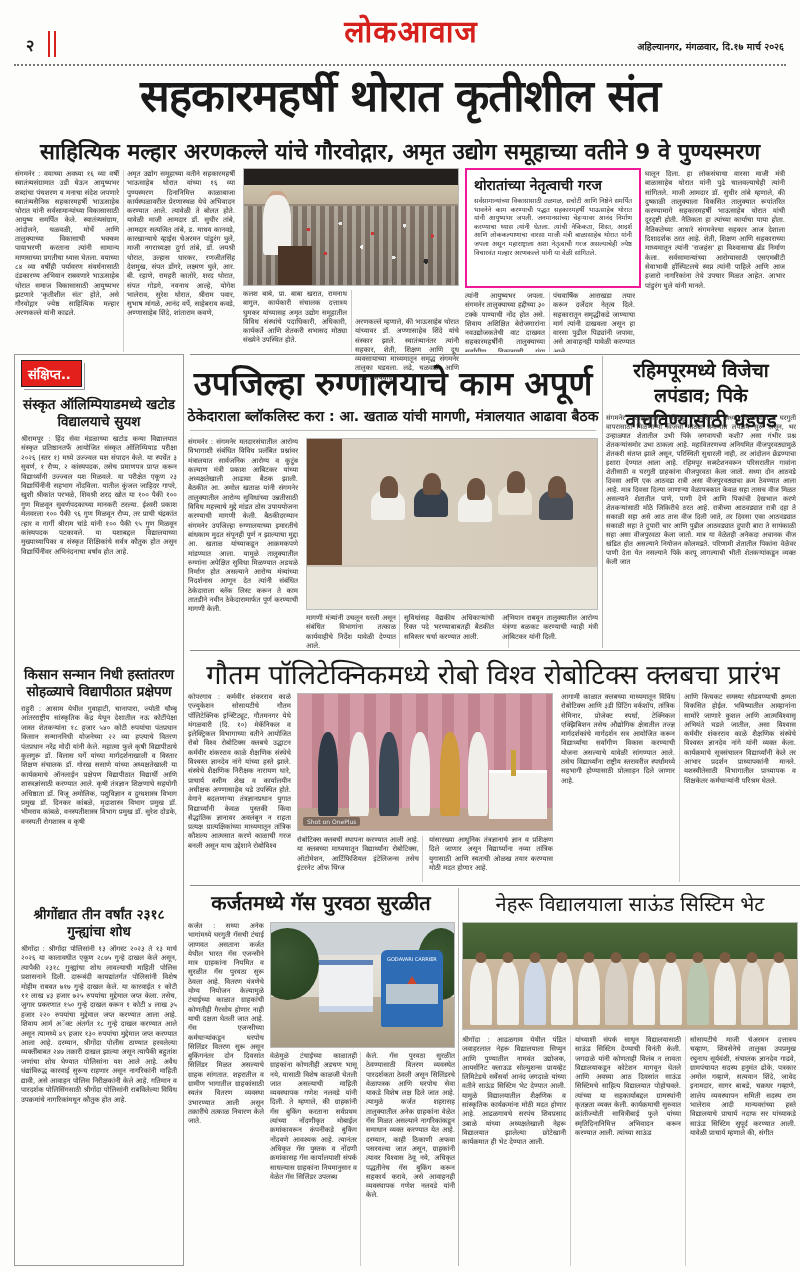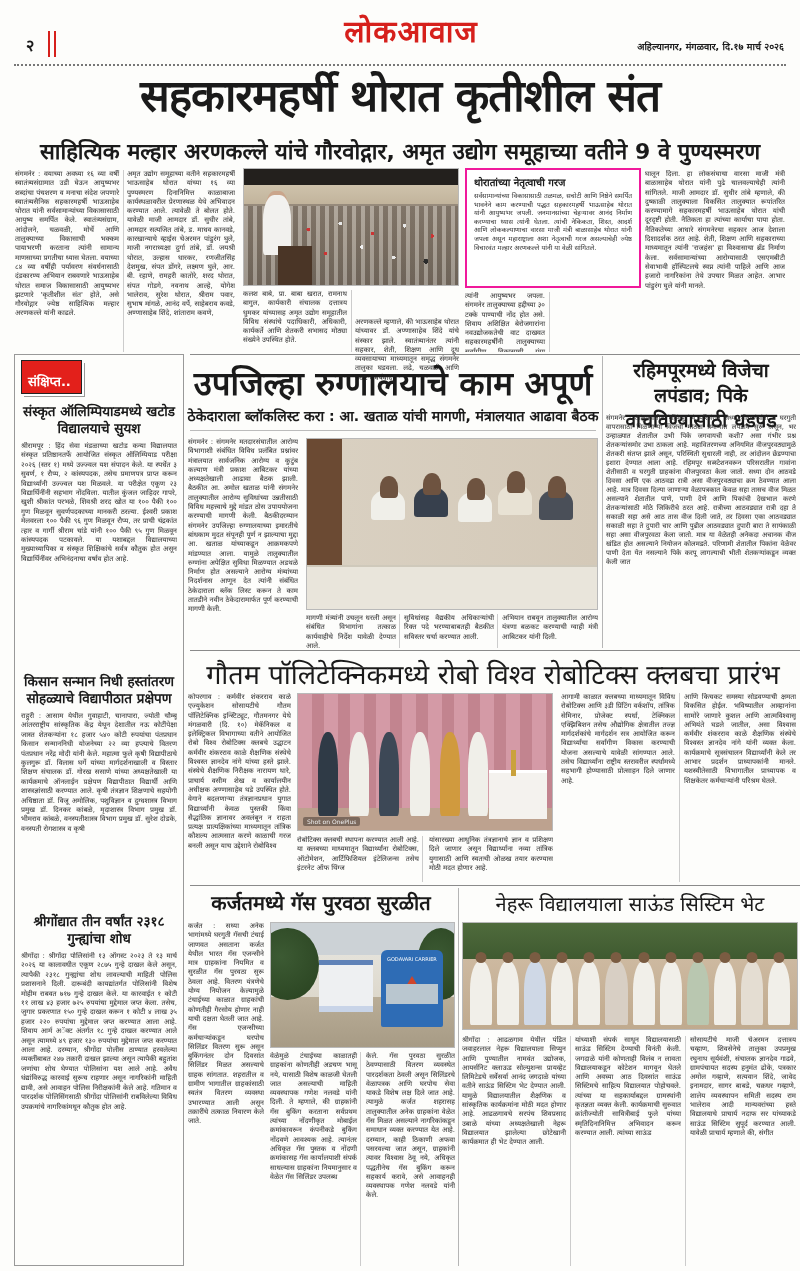--- a/index.html
+++ b/index.html
@@ -17,28 +17,28 @@
   .dateline{font-size:9.5px;font-weight:bold;text-align:right;}
   .dotted{position:absolute;left:14px;right:14px;top:64px;border-top:2px dotted #777;}
   
   .h-lead{width:100%;text-align:center;font-size:44px;line-height:58px;font-weight:800;
           font-family:"DejaVu Serif","Liberation Serif",serif;letter-spacing:-1px;}
   .h-sub{width:100%;text-align:center;font-size:22px;font-weight:600;}
   .h2{font-family:"DejaVu Serif","Liberation Serif",serif;font-weight:800;text-align:center;}
   .h2-sub{font-weight:bold;text-align:center;}
   
   .pinkbox{border:2px solid #f0199b;padding:5px 7px;background:#fff;}
-  .pinkbox .bt{font-size:10px;font-weight:800;margin-bottom:3px;
+  .pinkbox .bt{font-size:14px;font-weight:800;margin-bottom:3px;
                font-family:"DejaVu Serif","Liberation Serif",serif;}
   .pinkbox .bb{font-size:6.6px;line-height:8.6px;text-align:justify;color:#2a2a2a;}
   
   .sidebar{left:14px;top:354px;width:170px;height:912px;border:1px solid #999;box-sizing:border-box;
            padding:5px 6px;overflow:hidden;}
   .briefs-hd{display:inline-block;background:#e3201b;color:#fff;font-size:13px;font-weight:bold;
-             padding:11px 10px 3px 6px;border:1px solid #222;box-shadow:2px 2px 0 #fff,3px 3px 0 #999;}
+             padding:4px 10px 3px 6px;border:1px solid #222;box-shadow:2px 2px 0 #fff,3px 3px 0 #999;}
   .brief-title{font-size:13.5px;line-height:17px;font-weight:800;text-align:center;margin:9px 2px 5px 2px;
                font-family:"DejaVu Serif","Liberation Serif",serif;}
   .brief-body{font-size:7px;line-height:9.4px;text-align:justify;color:#2a2a2a;}
   
   .ph{position:absolute;overflow:hidden;border:1px solid #b9b9b9;box-sizing:border-box;}
   .ph1{background:linear-gradient(180deg,#23201d 0%,#23201d 14%,#cec2ab 14%,#c2b49c 30%,
        #978b7c 30%,#8d8172 60%,#7e7467 100%);}
   .ph1 .crowd{position:absolute;left:0;right:0;top:32%;bottom:0;
        background:
         radial-gradient(circle 3px at 12% 20%,#e8e8e8 60%,transparent 61%),
@@ -119,20 +119,21 @@
     <div class="podium"></div>
   </div>
   <div class="abs body-txt" style="left:243px;top:290px;width:104px;height:62px;border-right:1px solid #ccc;padding-right:4px;">कलश बाबे, प्रा. बाबा खरात, रामनाथ बागुल, कार्यकारी संचालक दत्तात्रय धुमकर यांच्यासह अमृत उद्योग समूहातील विविध संस्थांचे पदाधिकारी, अधिकारी, कार्यकर्ते आणि शेतकरी सभासद मोठ्या संख्येने उपस्थित होते.</div>
   <div class="abs body-txt" style="left:355px;top:290px;width:104px;height:62px;margin-top:28px;">अरणकल्ले म्हणाले, की भाऊसाहेब थोरात यांच्यावर डॉ. अण्णासाहेब शिंदे यांचे संस्कार झाले. स्वातंत्र्यानंतर त्यांनी सहकार, शेती, शिक्षण आणि दूध व्यवसायाच्या माध्यमातून समृद्ध संगमनेर तालुका घडवला. लढे, चळवळी आणि प्रखर संघर्षवाद</div>
 
   <div class="abs pinkbox" style="left:465px;top:168px;width:158px;height:106px;">
     <div class="bt">थोरातांच्या नेतृत्वाची गरज</div>
     <div class="bb">सर्वसामान्यांच्या विकासासाठी तळमळ, सचोटी आणि निष्ठेने समर्पित भावनेने काम करण्याची पद्धत सहकारमहर्षी भाऊसाहेब थोरात यांनी आयुष्यभर जपली. जनमानसांच्या चेहऱ्यावर आनंद निर्माण करण्याचा ध्यास त्यांनी घेतला. त्यांची नेकिकता, शिस्त, आदर्श आणि लोककल्याणाचा वारसा माजी मंत्री बाळासाहेब थोरात यांनी जपला असून महाराष्ट्राला अशा नेतृत्वाची गरज असल्याचेही ज्येष्ठ विचारवंत मल्हार अरणकल्ले यांनी या वेळी सांगितले.</div>
   </div>
   <div class="abs body-txt" style="left:465px;top:292px;width:80px;height:60px;border-right:1px solid #ccc;padding-right:4px;">त्यांनी आयुष्यभर जपला. संगमनेर तालुक्याच्या हद्दीच्या ३० टक्के पाण्याची नोंद होत असे. शिवाय अशिक्षित बेरोजगारांना नवउद्योजकतेची वाट दाखवत सहकारमहर्षींनी तालुक्याच्या सर्वांगीण विकासाची गंगा आणली, असेही ते म्हणाले.</div>
+  <div class="abs body-txt" style="left:553px;top:292px;width:82px;height:60px;">पंचवार्षिक आराखडा तयार करून दर्जेदार नेतृत्व दिले. सहकारातून समृद्धीकडे जाण्याचा मार्ग त्यांनी दाखवला असून हा वारसा पुढील पिढ्यांनी जपावा, असे आवाहनही यावेळी करण्यात आले.</div>
   <div class="abs body-txt" style="left:645px;top:170px;width:140px;height:182px;">घालून दिला. हा लोकसंघाचा वारसा माजी मंत्री बाळासाहेब थोरात यांनी पुढे चालवल्याचेही त्यांनी सांगितले. माजी आमदार डॉ. सुधीर तांबे म्हणाले, की दुष्काळी तालुक्याला विकसित तालुक्यात रूपांतरित करण्यामागे सहकारमहर्षी भाऊसाहेब थोरात यांची दूरदृष्टी होती. नैतिकता हा त्यांच्या कार्याचा पाया होता. नैतिकतेच्या आधारे संगमनेरचा सहकार आज देशाला दिशादर्शक ठरत आहे. शेती, शिक्षण आणि सहकाराच्या माध्यमातून त्यांनी 'राजहंस' हा विश्वासाचा ब्रँड निर्माण केला. सर्वसामान्यांच्या आरोग्यासाठी एसएमबीटी सेवाभावी हॉस्पिटलचे स्वप्न त्यांनी पाहिले आणि आज हजारो नागरिकांना तेथे उपचार मिळत आहेत. आभार पांडुरंग घुले यांनी मानले.</div>
 
   <div class="abs sidebar">
     <div class="briefs-hd">संक्षिप्त..</div>
     <div class="brief-title">संस्कृत ऑलिम्पियाडमध्ये खटोड विद्यालयाचे सुयश</div>
     <div class="brief-body" style="height:222px;overflow:hidden;">श्रीरामपूर : हिंद सेवा मंडळाच्या खटोड कन्या विद्यालयात संस्कृत प्रतिष्ठानतर्फे आयोजित संस्कृत ऑलिम्पियाड परीक्षा २०२६ (स्तर १) मध्ये उज्ज्वल यश संपादन केले. या स्पर्धेत ३ सुवर्ण, १ रौप्य, २ कांस्यपदक, तसेच प्रमाणपत्र प्राप्त करून विद्यार्थ्यांनी उज्ज्वल यश मिळवले. या परीक्षेत एकूण २३ विद्यार्थिनींनी सहभाग नोंदविला. यातील कुंजल जाहिदर गापरे, खुशी श्रीकांत परभळे, शिवश्री शरद खोत या १०० पैकी १०० गुण मिळवून सुवर्णपदकाच्या मानकरी ठरल्या. ईश्वरी प्रकाश मेलवरला १०० पैकी ९६ गुण मिळवून रौप्य, तर प्राची चंद्रकांत त्हार व गार्गी श्रीराम चांडे यांनी १०० पैकी ९५ गुण मिळवून कांस्यपदक पटकावले. या यशाबद्दल विद्यालयाच्या मुख्याध्यापिका व संस्कृत शिक्षिकांचे सर्वत्र कौतुक होत असून विद्यार्थिनींवर अभिनंदनाचा वर्षाव होत आहे.</div>
     <div class="brief-title">किसान सन्मान निधी हस्तांतरण सोहळ्याचे विद्यापीठात प्रक्षेपण</div>
     <div class="brief-body" style="height:192px;overflow:hidden;">राहुरी : आसाम येथील गुवाहाटी, चानापारा, ज्योती चौम्बू आंतरराष्ट्रीय सांस्कृतिक केंद्र येथून देशातील नऊ कोटींपेक्षा जास्त शेतकऱ्यांना १८ हजार ५४० कोटी रुपयांचा पंतप्रधान किसान सन्माननिधी योजनेच्या २२ व्या हप्त्याचे वितरण पंतप्रधान नरेंद्र मोदी यांनी केले. महात्मा फुले कृषी विद्यापीठाचे कुलगुरू डॉ. विलास घर्गे यांच्या मार्गदर्शनाखाली व विस्तार शिक्षण संचालक डॉ. गोरख ससाणे यांच्या अध्यक्षतेखाली या कार्यक्रमाचे ऑनलाईन प्रक्षेपण विद्यापीठात विद्यार्थी आणि शास्त्रज्ञांसाठी करण्यात आले. कृषी तंत्रज्ञान शिक्षणाचे सहयोगी अधिष्ठाता डॉ. विजू अमोलिक, पशुविज्ञान व दुग्धशास्त्र विभाग प्रमुख डॉ. दिनकर कांबळे, मृदाशास्त्र विभाग प्रमुख डॉ. भीमराव कांबळे, वनस्पतीशास्त्र विभाग प्रमुख डॉ. सुरेश दोडके, वनस्पती रोगशास्त्र व कृषी</div>
     <div class="brief-title">श्रीगोंद्यात तीन वर्षांत २३१८ गुन्ह्यांचा शोध</div>
     <div class="brief-body" style="height:322px;overflow:hidden;">श्रीगोंदा : श्रीगोंदा पोलिसांनी १३ ऑगस्ट २०२३ ते १३ मार्च २०२६ या कालावधीत एकूण २८७५ गुन्हे दाखल केले असून, त्यापैकी २३१८ गुन्ह्यांचा शोध लावल्याची माहिती पोलिस प्रशासनाने दिली. दारूबंदी कायद्यांतर्गत पोलिसांनी विशेष मोहीम राबवत ७१७ गुन्हे दाखल केले. या कारवाईत १ कोटी ११ लाख ४३ हजार ७२५ रुपयांचा मुद्देमाल जप्त केला. तसेच, जुगार प्रकरणात १५० गुन्हे दाखल करून १ कोटी ४ लाख ३५ हजार २२० रुपयांचा मुद्देमाल जप्त करण्यात आला आहे. शिवाय आर्म अॅक्ट अंतर्गत १८ गुन्हे दाखल करण्यात आले असून त्यामध्ये ४९ हजार १३० रुपयांचा मुद्देमाल जप्त करण्यात आला आहे. दरम्यान, श्रीगोंदा पोलीस ठाण्यात हरवलेल्या व्यक्तींबाबत २४७ तक्रारी दाखल झाल्या असून त्यापैकी बहुतांश जणांचा शोध घेण्यात पोलिसांना यश आले आहे. अवैध धंद्यांविरुद्ध कारवाई सुरूच राहणार असून नागरिकांनी माहिती द्यावी, असे आवाहन पोलिस निरीक्षकांनी केले आहे. गतिमान व पारदर्शक पोलिसिंगसाठी श्रीगोंदा पोलिसांनी राबविलेल्या विविध उपक्रमांचे नागरिकांमधून कौतुक होत आहे.</div>
@@ -156,21 +157,21 @@
     <div class="torso t4"></div>
     <div class="torso t5"></div>
     <div class="head" style="left:25%;top:22%;"></div>
     <div class="head" style="left:40%;top:20%;"></div>
     <div class="head" style="left:55%;top:23%;"></div>
     <div class="head" style="left:69%;top:19%;"></div>
     <div class="head" style="left:83%;top:22%;"></div>
     <div class="table"></div>
   </div>
   <div class="abs body-txt" style="left:306px;top:614px;width:90px;height:34px;border-right:1px solid #ccc;padding-right:3px;">मागणी मंत्र्यांनी उचलून धरली असून संबंधित विभागांना तत्काळ कार्यवाहीचे निर्देश यावेळी देण्यात आले.</div>
-  <div class="abs body-txt" style="left:404px;top:614px;width:90px;height:34px;border-right:1px solid #ccc;padding-right:3px;">सुविधांसह वैद्यकीय अधिकाऱ्यांची रिक्त पदे भरण्याबाबतही बैठकीत सविस्तर चर्चा करण्यात आली.</div>
+  <div class="abs body-txt" style="left:404px;top:614px;width:90px;height:34px;border-right:1px solid #ccc;padding-right:14px;">सुविधांसह वैद्यकीय अधिकाऱ्यांची रिक्त पदे भरण्याबाबतही बैठकीत सविस्तर चर्चा करण्यात आली.</div>
   <div class="abs body-txt" style="left:502px;top:614px;width:96px;height:34px;">अभियान राबवून तालुक्यातील आरोग्य यंत्रणा बळकट करण्याची ग्वाही मंत्री आबिटकर यांनी दिली.</div>
 
   <div class="abs h2" style="left:606px;top:358px;width:190px;font-size:19px;line-height:25px;font-weight:600;">रहिमपूरमध्ये विजेचा लपंडाव; पिके वाचविण्यासाठी धडपड</div>
   <div class="abs body-txt" style="left:606px;top:414px;width:190px;height:232px;font-size:6.8px;line-height:9px;">संगमनेर : तालुक्यातील रहिमपूर व परिसरात सध्या शेतकऱ्यांना व घरगुती वापरासाठी मिळणाऱ्या विजेचा मोठ्या प्रमाणात लपंडाव सुरू असून, भर उन्हाळ्यात शेतातील उभी पिके जगवायची कशी? असा गंभीर प्रश्न शेतकऱ्यांसमोर उभा ठाकला आहे. महावितरणच्या अनियमित वीजपुरवठ्यामुळे शेतकरी संतप्त झाले असून, परिस्थिती सुधारली नाही, तर आंदोलन छेडण्याचा इशारा देण्यात आला आहे. रहिमपूर सब्स्टेशनवरून परिसरातील गावांना शेतीसाठी व घरगुती ग्राहकांना वीजपुरवठा केला जातो. सध्या दोन आठवडे दिवसा आणि एक आठवडा रात्री असा वीजपुरवठ्याचा क्रम ठेवण्यात आला आहे. मात्र दिवसा दिल्या जाणाऱ्या वेळापत्रकात केवळ सहा तासच वीज मिळत असल्याने शेतातील पाणे, पाणी देणे आणि पिकांची देखभाल करणे शेतकऱ्यांसाठी मोठे जिकिरीचे ठरत आहे. रात्रीच्या आठवड्यात रात्री दहा ते सकाळी सहा असे आठ तास वीज दिली जाते, तर दिवसा एका आठवड्यात सकाळी सहा ते दुपारी चार आणि पुढील आठवड्यात दुपारी बारा ते सायंकाळी सहा असा वीजपुरवठा केला जातो. मात्र या वेळेतही अनेकदा अचानक वीज खंडित होत असल्याने नियोजन कोलमडते. परिणामी शेतातील पिकांना वेळेवर पाणी देता येत नसल्याने पिके करपू लागल्याची भीती शेतकऱ्यांकडून व्यक्त केली जात</div>
 
   <div class="abs" style="left:188px;top:655px;width:610px;font-size:27px;font-weight:500;text-align:center;font-family:'DejaVu Serif','Liberation Serif',serif;">गौतम पॉलिटेक्निकमध्ये रोबो विश्व रोबोटिक्स क्लबचा प्रारंभ</div>
   <div class="abs body-txt" style="left:188px;top:693px;width:103px;height:188px;">कोपरगाव : कर्मवीर शंकरराव काळे एज्युकेशन सोसायटीचे गौतम पॉलिटेक्निक इन्स्टिट्यूट, गौतमनगर येथे मंगळवारी (दि. १०) मेकॅनिकल व इलेक्ट्रिकल विभागाच्या वतीने आयोजित रोबो विश्व रोबोटिक्स क्लबचे उद्घाटन कर्मवीर शंकरराव काळे शैक्षणिक संस्थेचे विश्वस्त ज्ञानदेव नांगे यांच्या हस्ते झाले. संस्थेचे शैक्षणिक निरीक्षक नारायण थारे, प्राचार्य वसीम शेख व कार्यालयीन अधीक्षक अण्णासाहेब थडे उपस्थित होते. वेगाने बदलणाऱ्या तंत्रज्ञानप्रधान युगात विद्यार्थ्यांनी केवळ पुस्तकी किंवा सैद्धांतिक ज्ञानावर अवलंबून न राहता प्रत्यक्ष प्रात्यक्षिकांच्या माध्यमातून तांत्रिक कौशल्य आत्मसात करणे काळाची गरज बनली असून याच उद्देशाने रोबोविश्व</div>
 
   <div class="ph ph3" style="left:297px;top:693px;width:256px;height:138px;">
     <div class="floor"></div>

